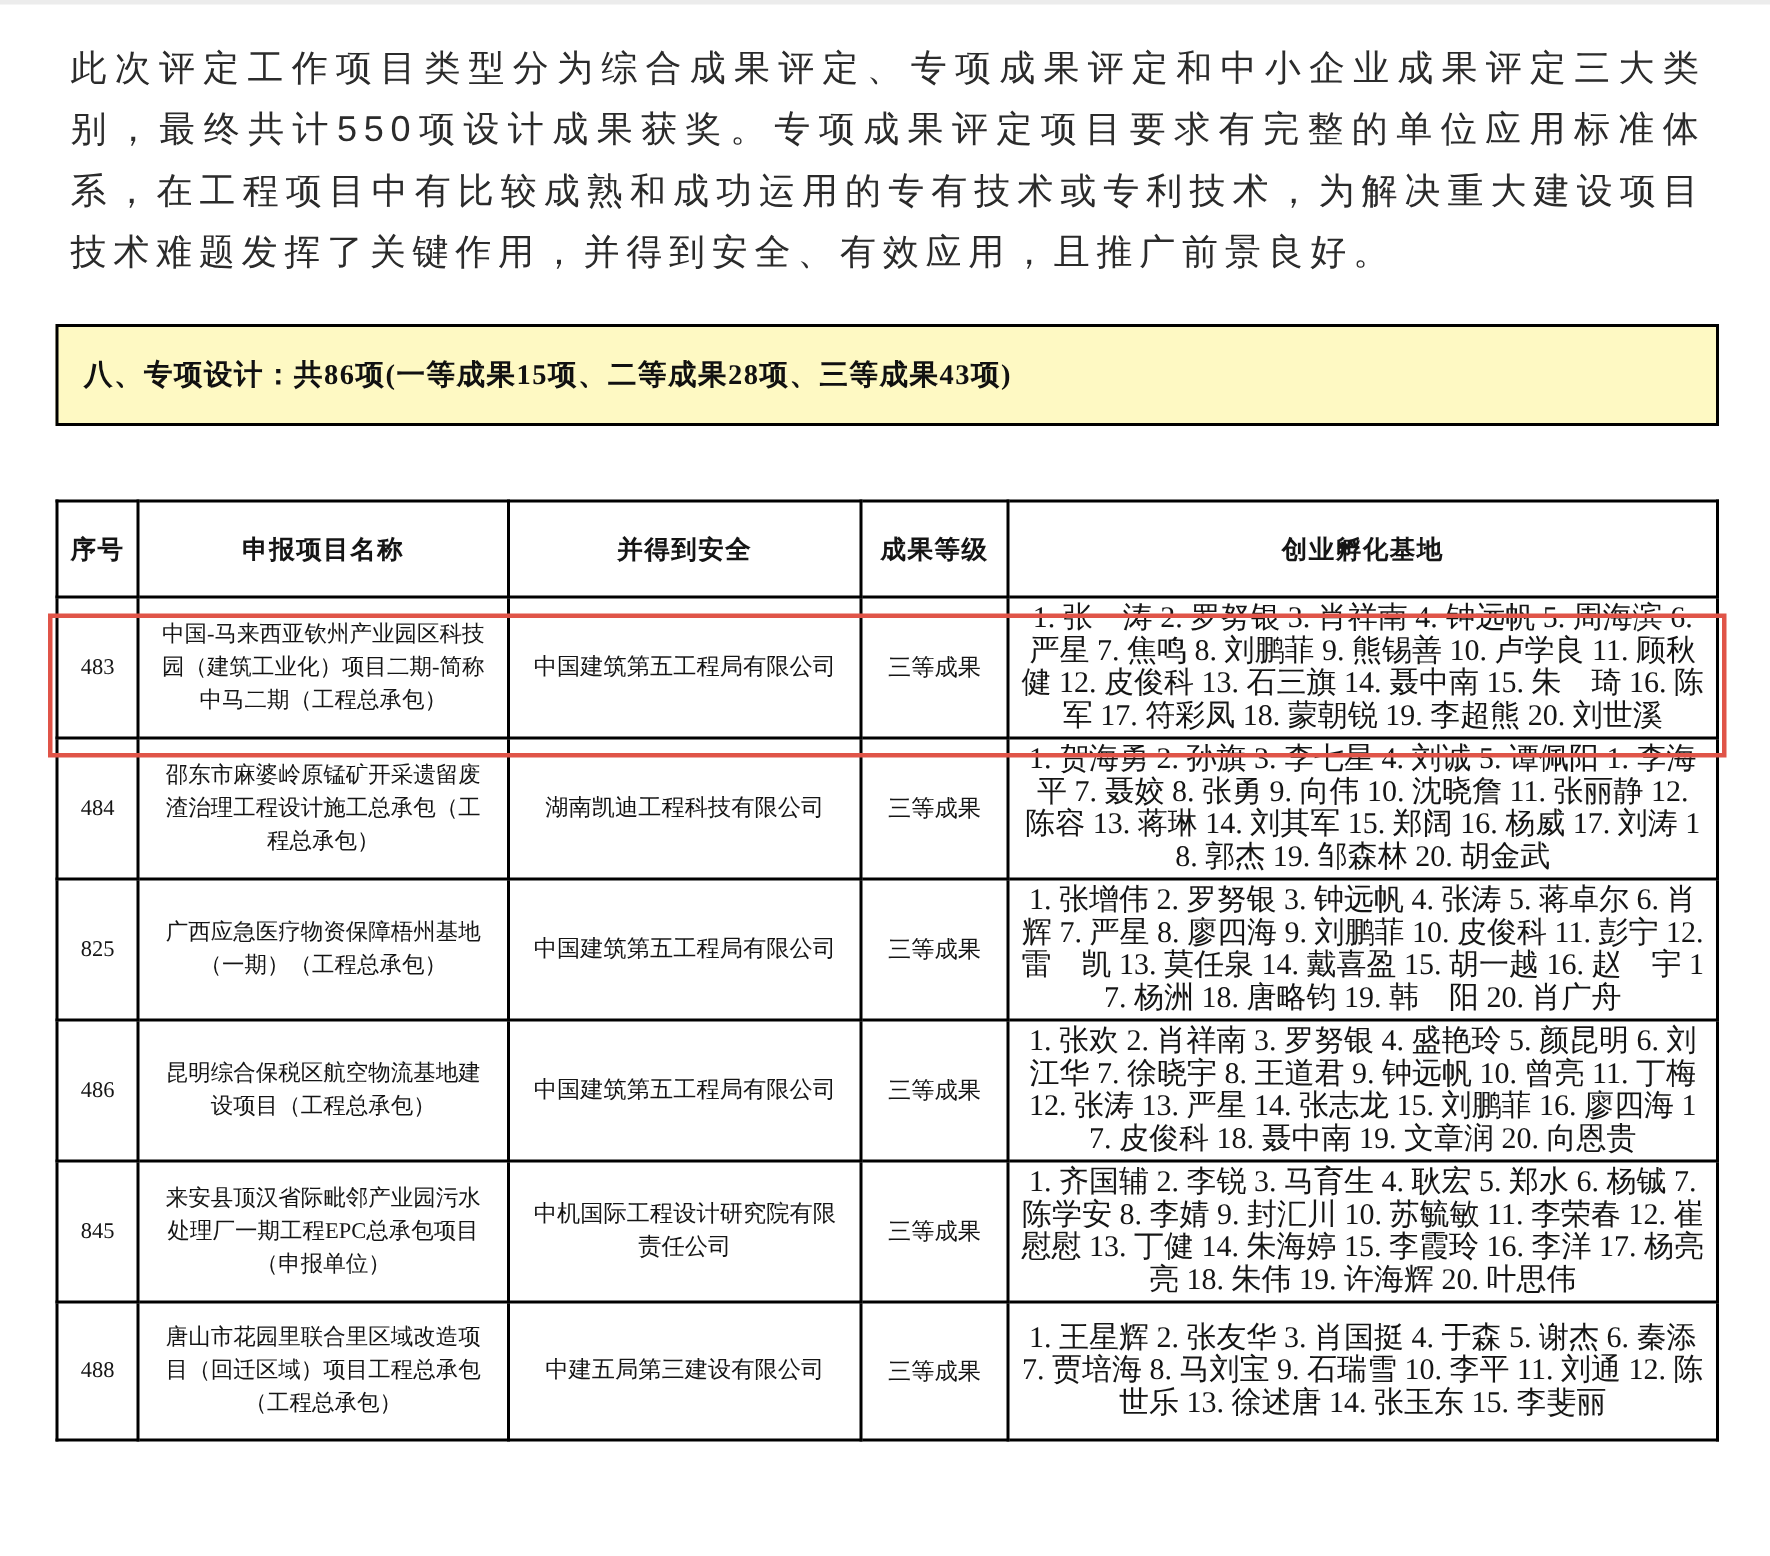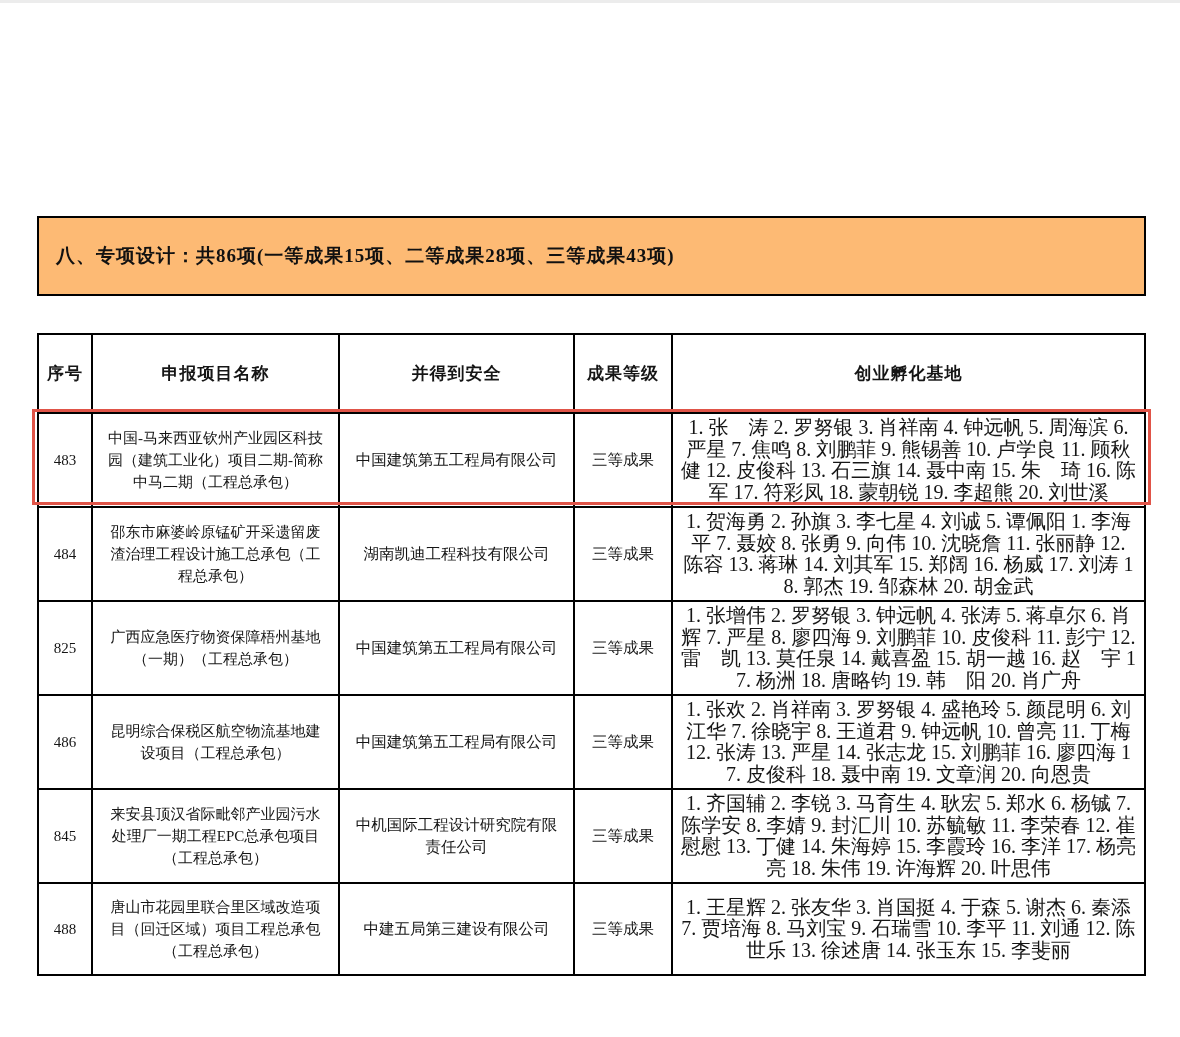--- a/index.html
+++ b/index.html
@@ -15,43 +15,43 @@
   .intro {
     position:absolute; left:47px; top:22px; width:1090px;
     font-size:24px; line-height:41px; letter-spacing:4.5px;
     color:#2b2b2b; text-align:justify;
     word-break:break-all; overflow-wrap:anywhere;
     font-family:"Liberation Sans", sans-serif;
   }
 
   
   .section-box {
-    position:absolute; left:37px; top:213px; width:1109px; height:80px;
-    border:2px solid #000; background:#fdba74;
+    position:absolute; left:37px; top:213px; width:1109px; height:68px;
+    border:2px solid #000; background:#fef9c3;
     display:flex; align-items:center;
   }
   .section-box span {
     padding-left:17px; font-size:19px; font-weight:bold; color:#111;
     font-family:"Liberation Serif", serif; letter-spacing:1px;
   }
 
   
   table.awards {
     position:absolute; left:37px; top:330px; width:1109px;
     border-collapse:collapse; table-layout:fixed;
     font-family:"Liberation Serif", serif; color:#151515;
   }
   table.awards th, table.awards td { border:2px solid #000; vertical-align:middle; background:#fff; }
   table.awards col.c-num   { width:54px;  }
   table.awards col.c-proj  { width:247px; }
   table.awards col.c-unit  { width:235px; }
   table.awards col.c-grade { width:98px;  }
   table.awards col.c-people{ width:auto;  }
 
-  tr.head    { height:79px;border-radius:23px; }
+  tr.head    { height:64px;border-radius:23px; }
   tr.head th { font-size:17px; font-weight:bold; text-align:center; letter-spacing:1px; }
 
   tr.row td  { text-align:center; }
   tr.r0 { height:97px; } tr.r1 { height:91px; } tr.r2 { height:87px; }
   tr.r3 { height:86px; } tr.r4 { height:86px; } tr.r5 { height:87px; }
   tr.r6 { height:92px; }
 
   td.num    { font-size:15px; }
   td.proj   { font-size:15px;   line-height:22px; padding:4px 12px; }
   td.unit   { font-size:15.5px; line-height:22px; padding:4px 10px; }
@@ -63,20 +63,21 @@
   .highlight-box {
     position:absolute; left:32px; top:406px; width:1119px; height:96px;
     border:3px solid #e05448; pointer-events:none; background:transparent;
   }
 </style>
 </head>
 <body>
 
 <div class="page">
 
+  <p class="intro">此次评定工作项目类型分为综合成果评定、专项成果评定和中小企业成果评定三大类别，最终共计550项设计成果获奖。专项成果评定项目要求有完整的单位应用标准体系，在工程项目中有比较成熟和成功运用的专有技术或专利技术，为解决重大建设项目技术难题发挥了关键作用，并得到安全、有效应用，且推广前景良好。</p>
 
   <div class="section-box">
     <span>八、专项设计：共86项(一等成果15项、二等成果28项、三等成果43项)</span>
   </div>
 
   <table class="awards">
     <colgroup>
       <col class="c-num">
         <col class="c-proj">
         <col class="c-unit">
@@ -116,21 +117,21 @@
       </tr>
       <tr class="row r4">
         <td class="num">486</td>
         <td class="proj">昆明综合保税区航空物流基地建设项目（工程总承包）</td>
         <td class="unit">中国建筑第五工程局有限公司</td>
         <td class="grade">三等成果</td>
         <td class="people">1. 张欢 2. 肖祥南 3. 罗努银 4. 盛艳玲 5. 颜昆明 6. 刘江华 7. 徐晓宇 8. 王道君 9. 钟远帆 10. 曾亮 11. 丁梅 12. 张涛 13. 严星 14. 张志龙 15. 刘鹏菲 16. 廖四海 17. 皮俊科 18. 聂中南 19. 文章润 20. 向恩贵</td>
       </tr>
       <tr class="row r5">
         <td class="num">845</td>
-        <td class="proj">来安县顶汉省际毗邻产业园污水处理厂一期工程EPC总承包项目（工程总承包）</td>
+        <td class="proj">来安县顶汉省际毗邻产业园污水处理厂一期工程EPC总承包项目（申报单位）</td>
         <td class="unit">中机国际工程设计研究院有限责任公司</td>
         <td class="grade">三等成果</td>
         <td class="people">1. 齐国辅 2. 李锐 3. 马育生 4. 耿宏 5. 郑水 6. 杨铖 7. 陈学安 8. 李婧 9. 封汇川 10. 苏毓敏 11. 李荣春 12. 崔慰慰 13. 丁健 14. 朱海婷 15. 李霞玲 16. 李洋 17. 杨亮亮 18. 朱伟 19. 许海辉 20. 叶思伟</td>
       </tr>
       <tr class="row r6">
         <td class="num">488</td>
         <td class="proj">唐山市花园里联合里区域改造项目（回迁区域）项目工程总承包（工程总承包）</td>
         <td class="unit">中建五局第三建设有限公司</td>
         <td class="grade">三等成果</td>
         <td class="people">1. 王星辉 2. 张友华 3. 肖国挺 4. 于森 5. 谢杰 6. 秦添 7. 贾培海 8. 马刘宝 9. 石瑞雪 10. 李平 11. 刘通 12. 陈世乐 13. 徐述唐 14. 张玉东 15. 李斐丽</td>

